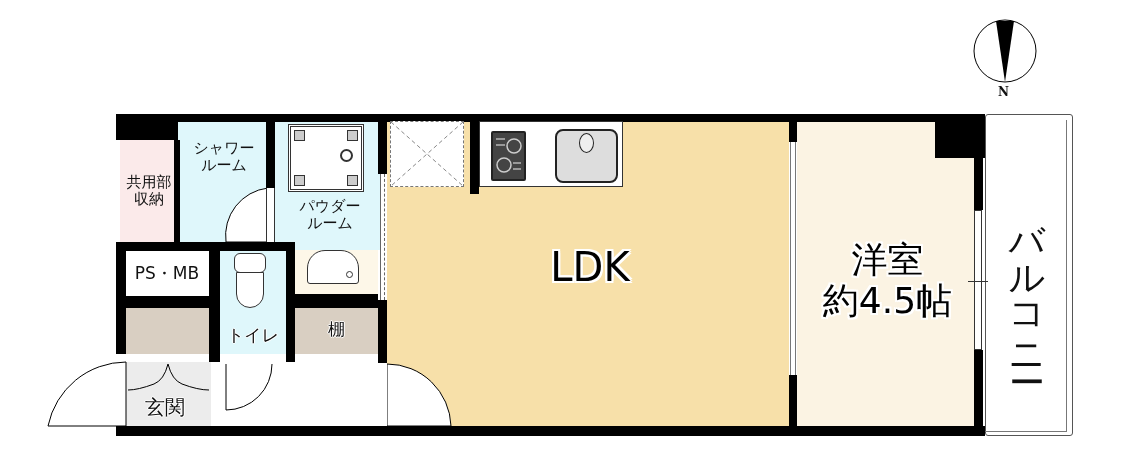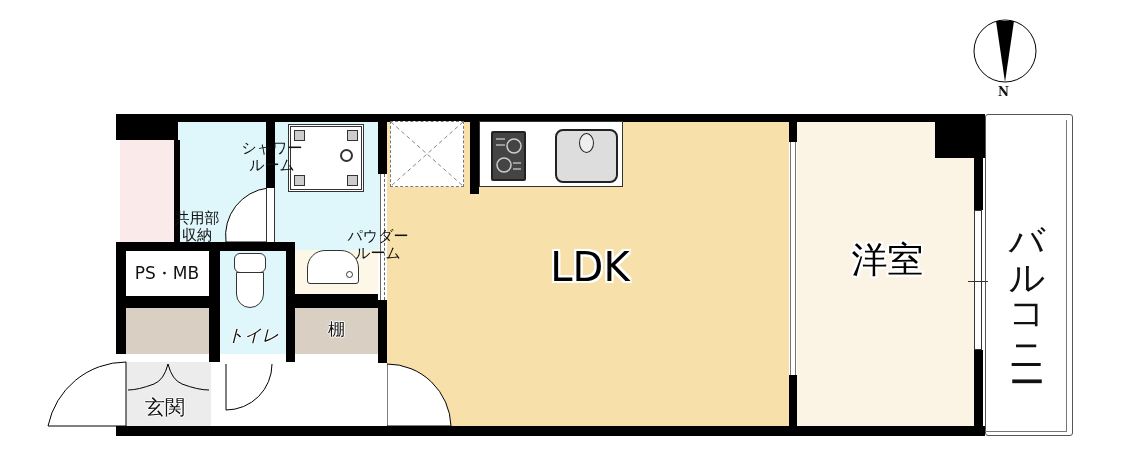--- a/index.html
+++ b/index.html
@@ -5,21 +5,21 @@
   html, body { margin: 0; padding: 0; background: #ffffff; }
   body { width: 1123px; height: 455px; position: relative; overflow: hidden;
          font-family: "DejaVu Sans", "Liberation Sans", sans-serif; }
   .abs { position: absolute; box-sizing: border-box; }
   .wall { background: #000; position: absolute; }
   .label { position: absolute; color: #111; text-align: center; line-height: 1.15; white-space: nowrap; }
   .big { font-size: 40px; color: #000;
          text-shadow: 2px 0 0 #fff, -2px 0 0 #fff, 0 2px 0 #fff, 0 -2px 0 #fff,
                       2px 2px 0 #fff, -2px -2px 0 #fff, 2px -2px 0 #fff, -2px 2px 0 #fff; }
   .mid { font-size: 17px; }
-  .sm { font-size: 15px; padding-left: 48px; }
+  .sm { font-size: 15px; }
   .halo { text-shadow: 1px 0 0 #fff, -1px 0 0 #fff, 0 1px 0 #fff, 0 -1px 0 #fff; }
 </style>
 </head>
 <body>
 
 <div class="abs" style="left:972px;top:18px;width:66px;height:66px;">
   <svg width="66" height="66" viewBox="0 0 66 66">
     <circle cx="33" cy="33" r="31" fill="#fff" stroke="#000" stroke-width="1"></circle>
     <polygon points="24,3 42,3 33,64" fill="#000"></polygon>
   </svg>
@@ -119,37 +119,38 @@
     <path d="M4 48 L4 2 M4 48 A46 46 0 0 0 50 2" fill="none" stroke="#000"></path>
   </svg>
   <svg class="abs" style="left:387px;top:362px;" width="70" height="66">
     <path d="M0 2 A64 64 0 0 1 64 64 L0 64 Z" fill="#fff" stroke="#000"></path>
   </svg>
   <svg class="abs" style="left:220px;top:188px;" width="50" height="55">
     <path d="M48 0 L48 54 L6 54 A48 48 0 0 1 48 0 Z" fill="#fff" stroke="#000"></path>
   </svg>
   <div class="abs" style="left:266px;top:188px;width:9px;height:54px;background:#fff;border-left:1px solid #333;border-right:1px solid #333;"></div>
 
-  <div class="label sm" style="left:120px;top:174px;width:58px;margin-top:36px;">
+  <div class="label sm" style="left:120px;top:174px;width:58px;">
     <div>共用部</div>
     <div>収納</div>
   </div>
   <div class="label sm" style="left:180px;top:140px;width:88px;">
     <div>シャワー</div>
     <div>ルーム</div>
   </div>
-  <div class="label sm" style="left:280px;top:198px;width:100px;margin-top:30px;">
+  <div class="label sm" style="left:280px;top:198px;width:100px;">
     <div>パウダー</div>
     <div>ルーム</div>
   </div>
   <div class="label mid" style="left:126px;top:264px;width:82px;">PS・MB</div>
-  <div class="label mid halo" style="left:220px;top:326px;width:66px;font-style:italic;">トイレ</div>
+  <div class="label mid halo" style="left:220px;top:326px;width:66px;">トイレ</div>
   <div class="label mid halo" style="left:295px;top:320px;width:83px;">棚</div>
   <div class="label mid halo" style="left:126px;top:396px;width:78px;font-size:20px;">玄関</div>
 
   <div class="label big" style="left:470px;top:244px;width:240px;">
     <div>LDK</div>
   </div>
   <div class="label big" style="left:800px;top:228px;width:175px;font-size:36px;margin-top:11px;">
     <div>洋室</div>
+    <div>約4.5帖</div>
   </div>
   <div class="label" style="left:1005px;top:200px;width:40px;font-size:36px;writing-mode:vertical-rl;line-height:1;">バルコニー</div>
 </div>
 
 </body></html>

